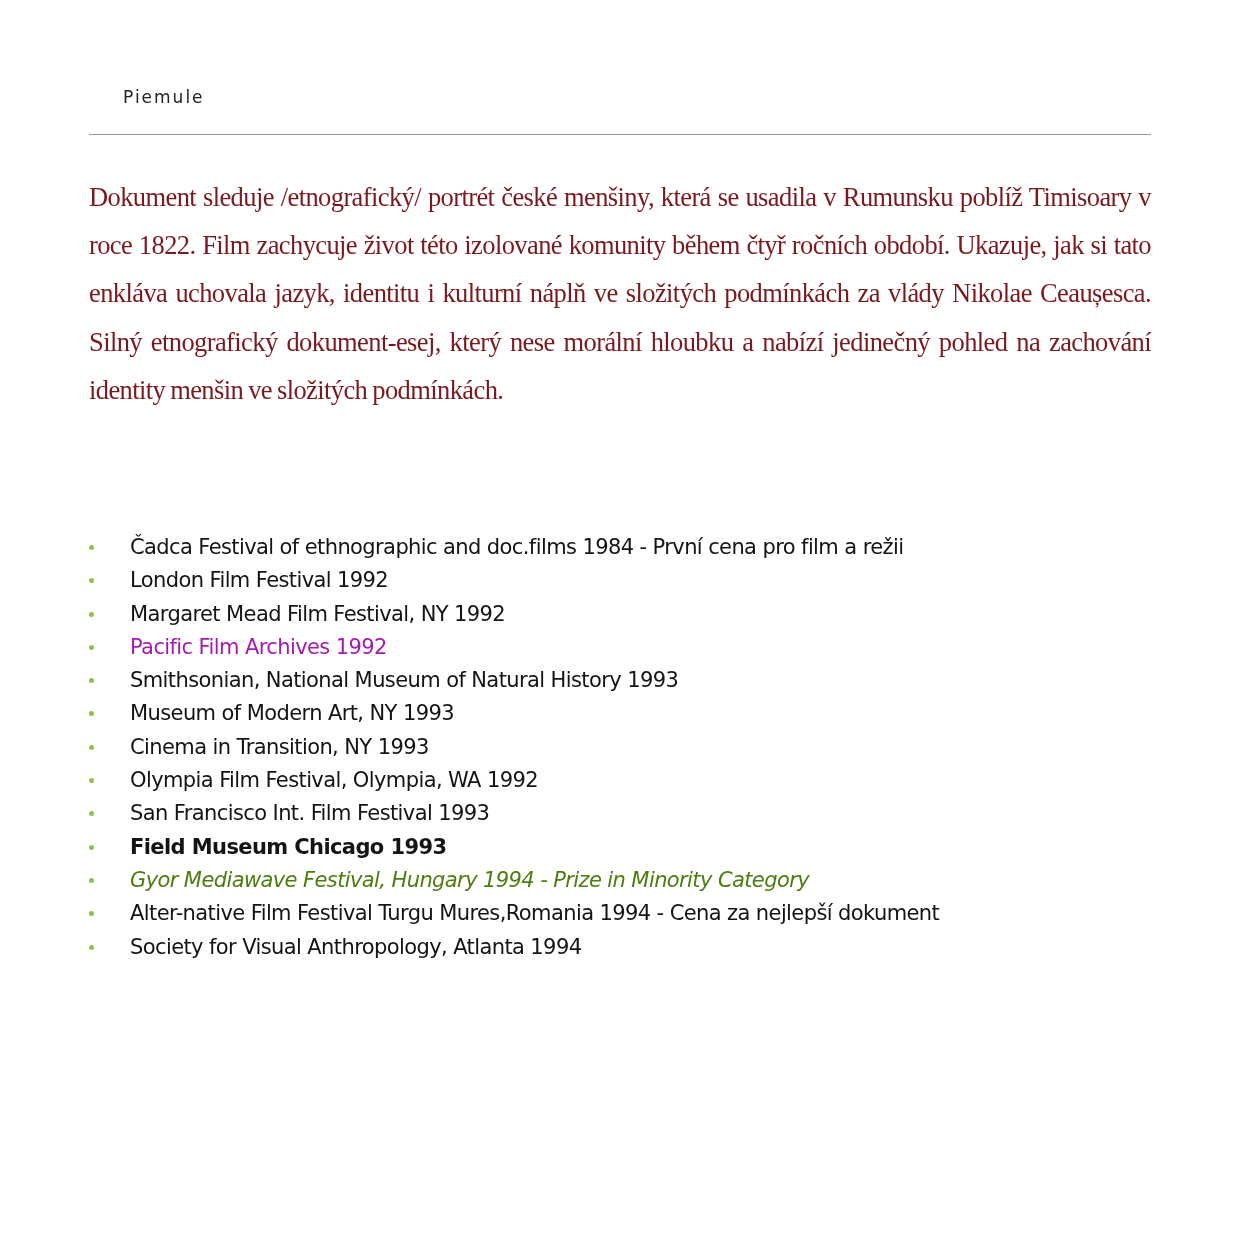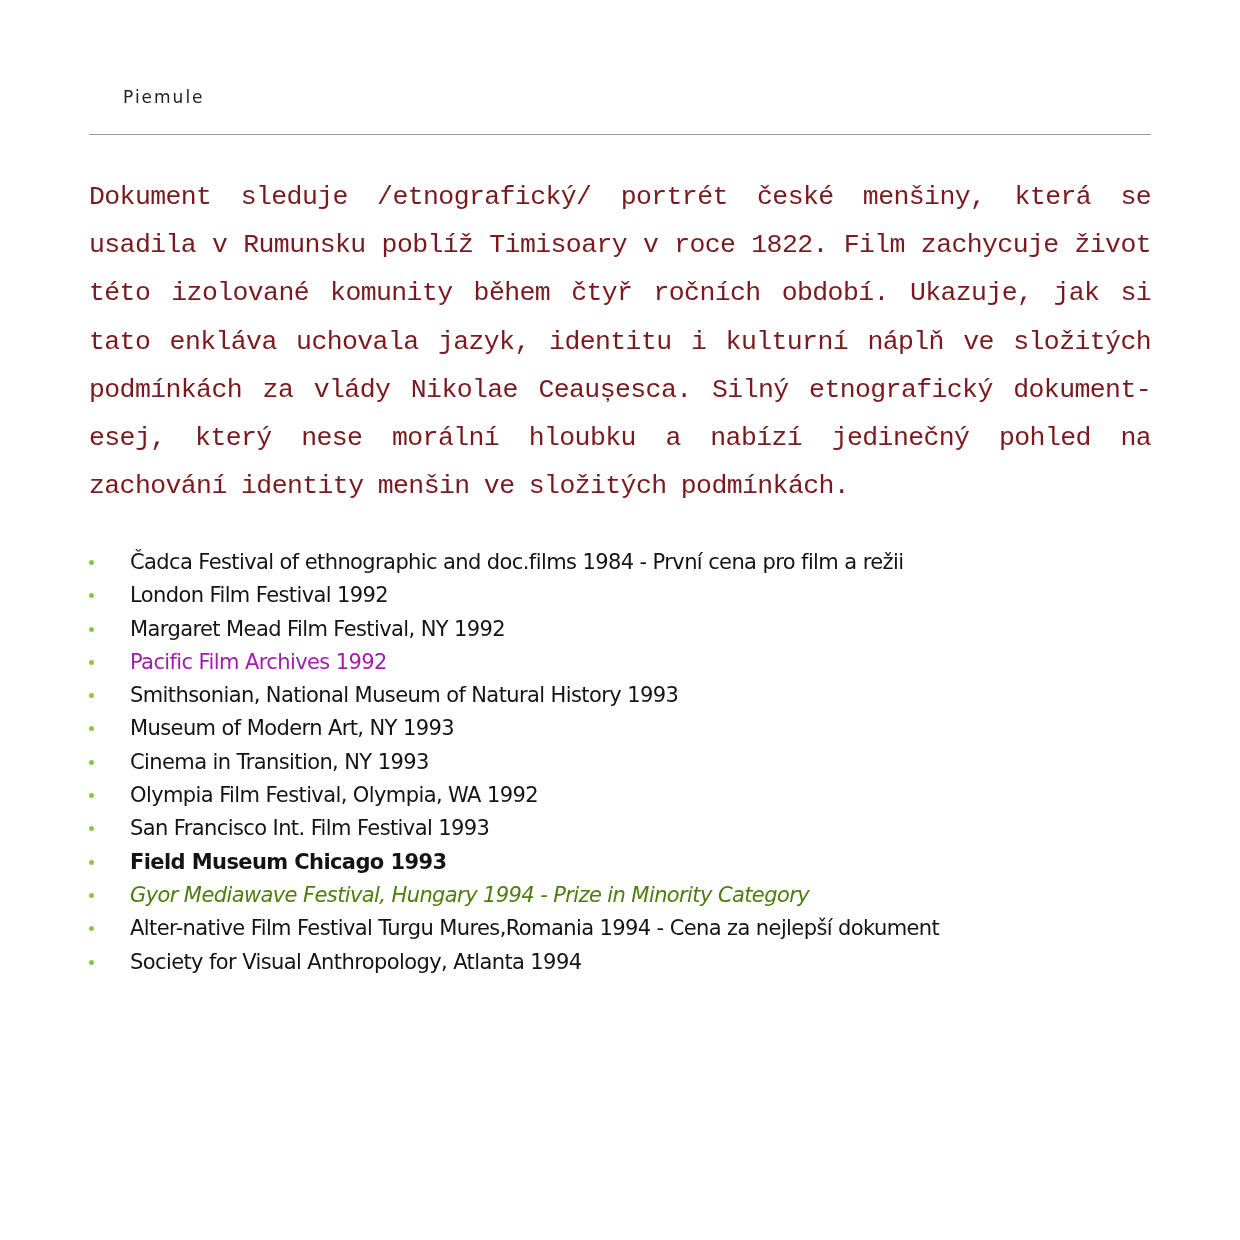--- a/index.html
+++ b/index.html
@@ -38,21 +38,21 @@
       width: 1062px;
       height: 0;
       border-top: 1px solid #9a9a9a;
     }
     .description {
       position: absolute;
       top: 173px;
       left: 0;
       width: 1062px;
       margin: 0;
-      font-family: Liberation Mono, monospace;
+      font-family: Liberation Serif, serif;
       font-size: 26.5px;
       line-height: 48.2px;
       color: #7a1a1e;
       text-align: justify;
       letter-spacing: -0.6px;
       word-spacing: -1px;
     }
     .awards {
       position: absolute;
       top: 531px;
@@ -90,21 +90,21 @@
 </head>
 <body>
 
 <div class="page">
   <div class="header-title">Piemule</div>
   <div class="header-rule" style="border-top-color: rgb(154, 154, 154);"></div>
 
   <p class="description" style="color: rgb(122, 26, 30);">Dokument sleduje /etnografický/ portrét české menšiny, která se usadila v Rumunsku poblíž Timisoary v roce 1822. Film zachycuje život této izolované komunity během čtyř ročních období. Ukazuje, jak si tato enkláva uchovala jazyk, identitu i kulturní náplň ve složitých podmínkách za vlády Nikolae Ceaușesca. Silný etnografický dokument-esej, který nese morální hloubku a nabízí jedinečný pohled na zachování identity menšin ve složitých podmínkách.</p>
 
   <ul class="awards">
-    <li class="award-item" style="color: rgb(20, 20, 20); margin-top: 15px;">
+    <li class="award-item" style="color: rgb(20, 20, 20);">
         <span class="bullet" style="background: rgb(141, 194, 78);"></span>
         <span class="award-text">Čadca Festival of ethnographic and doc.films 1984 - První cena pro film a režii</span>
       </li>
     <li class="award-item" style="color: rgb(20, 20, 20);">
         <span class="bullet" style="background: rgb(141, 194, 78);"></span>
         <span class="award-text">London Film Festival 1992</span>
       </li>
     <li class="award-item" style="color: rgb(20, 20, 20); text-align: center;">
         <span class="bullet" style="background: rgb(141, 194, 78);"></span>
         <span class="award-text">Margaret Mead Film Festival, NY 1992</span>

